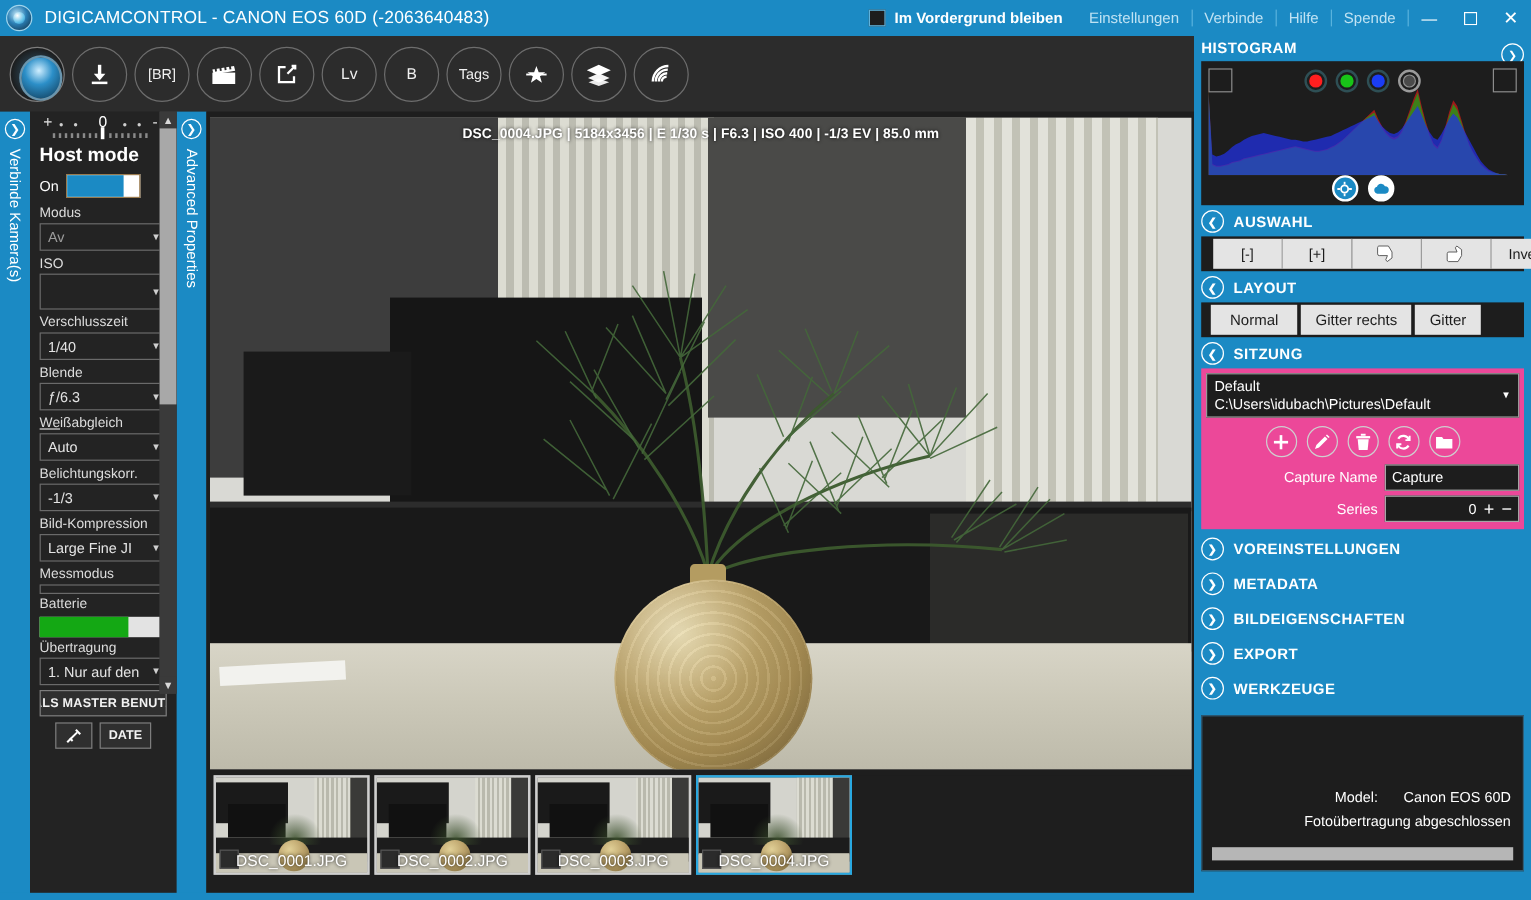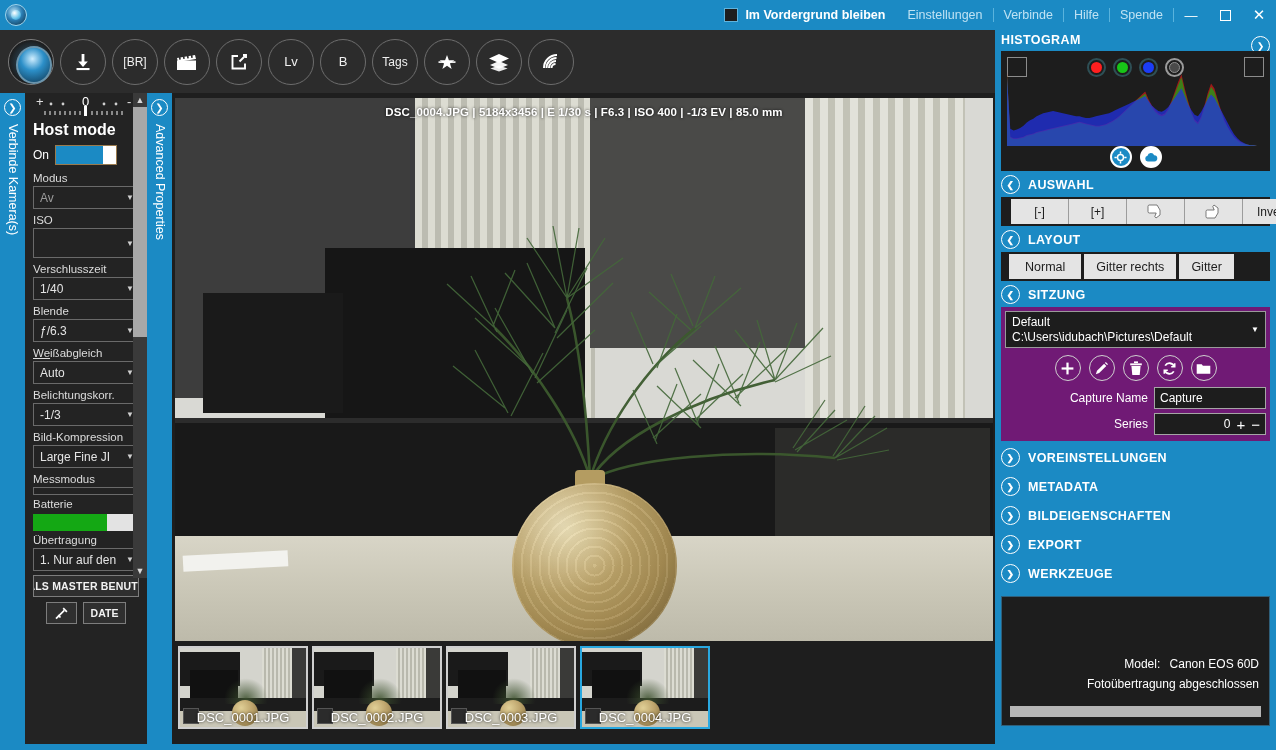--- a/index.html
+++ b/index.html
@@ -239,21 +239,21 @@
   .seg {
     height: 25px; background: #e4e4e4; color: #1d1d1d; font-size: 12px; display: flex; align-items: center;
     justify-content: center; border-right: 1px solid #9c9c9c; flex: 0 0 auto; padding: 0 9px;
   }
   .seg:last-child { border-right: 0; }
   .seg.wide { min-width: 58px; }
   .seg svg { display: block; }
   .layout-strip { margin: 2px 6px 0 6px; background: #1d1d1d; height: 29px; display: flex; align-items: center; padding: 0 8px; gap: 3px; }
   .layout-btn { height: 25px; background: #e4e4e4; color: #1d1d1d; font-size: 12.5px; display:flex;
      align-items:center; justify-content:center; padding: 0 10px; }
-  .sess-box { margin: 2px 6px 0 6px; background: #701a75; padding: 4px 4px 6px 4px; }
+  .sess-box { margin: 2px 6px 0 6px; background: #ec4899; padding: 4px 4px 6px 4px; }
   .sess-select {
     border: 1px solid #9a9a9a; background: #1d1d1d; color: #ffffff; font-size: 12px;
     padding: 3px 6px; display: flex; align-items: flex-start; min-height: 36px;
   }
   .sess-select .col { display: flex; flex-direction: column; gap: 1px; }
   .sess-select .caret { margin-left: auto; align-self: center; font-size: 8px; }
   .sess-icons { display: flex; justify-content: center; gap: 8px; margin: 7px 0 6px 0; }
   .sicon {
     width: 26px; height: 26px; border-radius: 50%; border: 1.5px solid #cfcfcf; color: #ffffff;
     display: flex; align-items: center; justify-content: center;
@@ -267,36 +267,37 @@
   .kvrow .v.num { justify-content: flex-end; }
   .kvrow .v .pm { color: #ffffff; font-size: 15px; margin-left: 6px; line-height: 1; }
   .rp-accordion { margin-top: 2px; }
   .rp-accordion .rp-head { height: 29px; }
   .status-box {
     margin: 8px 6px 0 6px; background: #1d1d1d; height: 130px; position: relative; padding: 6px;
     border: 1px solid #2f5f7a;
   }
   .status-lines { position: absolute; right: 10px; bottom: 28px; text-align: right; }
   .status-line { color: #ffffff; font-size: 12px; margin-bottom: 6px; white-space: nowrap; }
-  .status-line .kk { margin-right: 6px; }
+  .status-line .kk { margin-right: 18px; }
   .status-prog { position: absolute; left: 8px; right: 8px; bottom: 8px; height: 11px; background: #b6b6b6; }
   .rp-toparrow {
     position: absolute; right: 6px; top: 6px; width: 19px; height: 19px; border-radius: 50%;
     border: 1.5px solid #ffffff; color: #ffffff; font-size: 9px; display: flex; align-items: center;
     justify-content: center;
   }
   .bottombar { position: absolute; left: 0; top: 744px; width: 995px; height: 6px; background: #1b8ac4; }
 </style>
 </head>
 <body>
 
 <div id="app">
 
   <div class="titlebar">
     <div class="tb-logo"></div>
+    <div class="tb-title">DIGICAMCONTROL - CANON EOS 60D (-2063640483)</div>
     <div class="tb-right">
       <div class="tb-topmost-box"></div>
       <div class="tb-topmost-label">Im Vordergrund bleiben</div>
       <div class="tb-link">Einstellungen</div>
       <div class="tb-sep"></div>
       <div class="tb-link">Verbinde</div>
       <div class="tb-sep"></div>
       <div class="tb-link">Hilfe</div>
       <div class="tb-sep"></div>
       <div class="tb-link">Spende</div>

